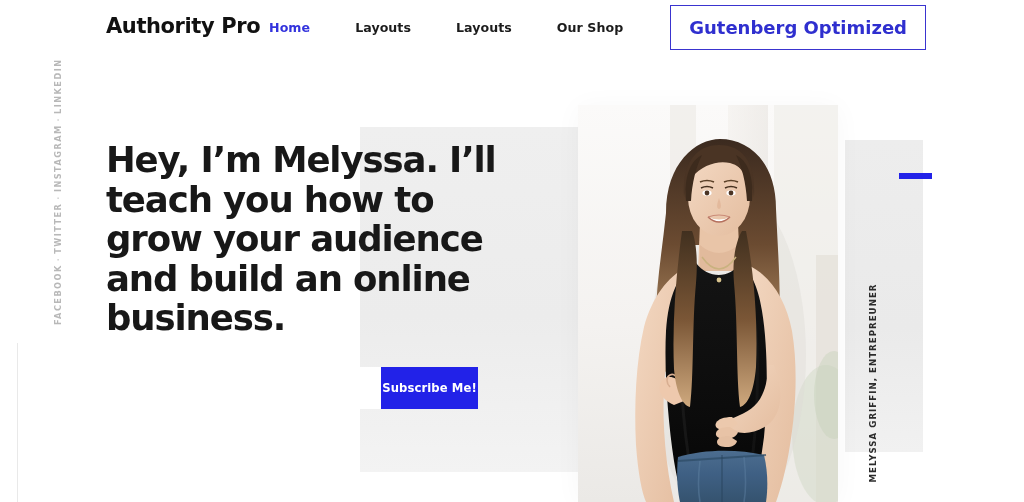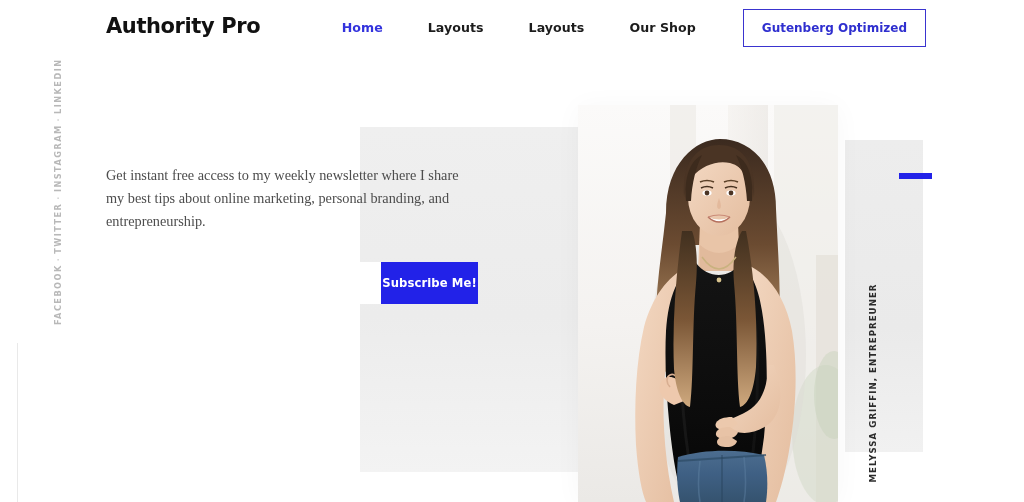--- a/index.html
+++ b/index.html
@@ -33,21 +33,21 @@
     font-size:12.6px; font-weight:600; color:#1c1c1c;
     padding:0 22px; letter-spacing:0.05px;
     cursor:pointer; white-space:nowrap;
     font-family:"DejaVu Sans", sans-serif;
   }
   .nav-item.active { color:#3333dd; }
   .nav-cta {
     margin-left:24px;
     border:1.6px solid #3a34cf;
     color:#2f2fcf;
-    font-size:12px; font-weight:700;
+    font-size:18px; font-weight:700;
     padding:11px 18px;
     white-space:nowrap; cursor:pointer;
     font-family:"DejaVu Sans", sans-serif;
     background:transparent;
   }
 
   
   .social-rail {
     position:absolute; left:0; top:55px; width:36px; height:447px;
     z-index:30;
@@ -174,21 +174,21 @@
       <span class="nav-cta">Gutenberg Optimized</span>
     </nav>
   </header>
 
   <div class="social-rail">
     <div class="social-text"><span>FACEBOOK</span><span class="sep">·</span><span>TWITTER</span><span class="sep">·</span><span>INSTAGRAM</span><span class="sep">·</span><span>LINKEDIN</span></div>
     <div class="rail-line"></div>
   </div>
 
   <section class="hero">
-    <p class="hero-para">Get instant free access to my weekly newsletter where I share my best tips about online marketing, personal branding, and entrepreneurship.</p>
+    <h1 class="headline">Hey, I’m Melyssa. I’ll teach you how to grow your audience and build an online business.</h1>
 
     <div class="form-block">
       <div class="form-row">
         <input class="email-input" type="text" placeholder="" style="">
         <button class="subscribe-btn">Subscribe Me!</button>
       </div>
     </div>
   </section>
 
   <div class="accent-bar"></div>

